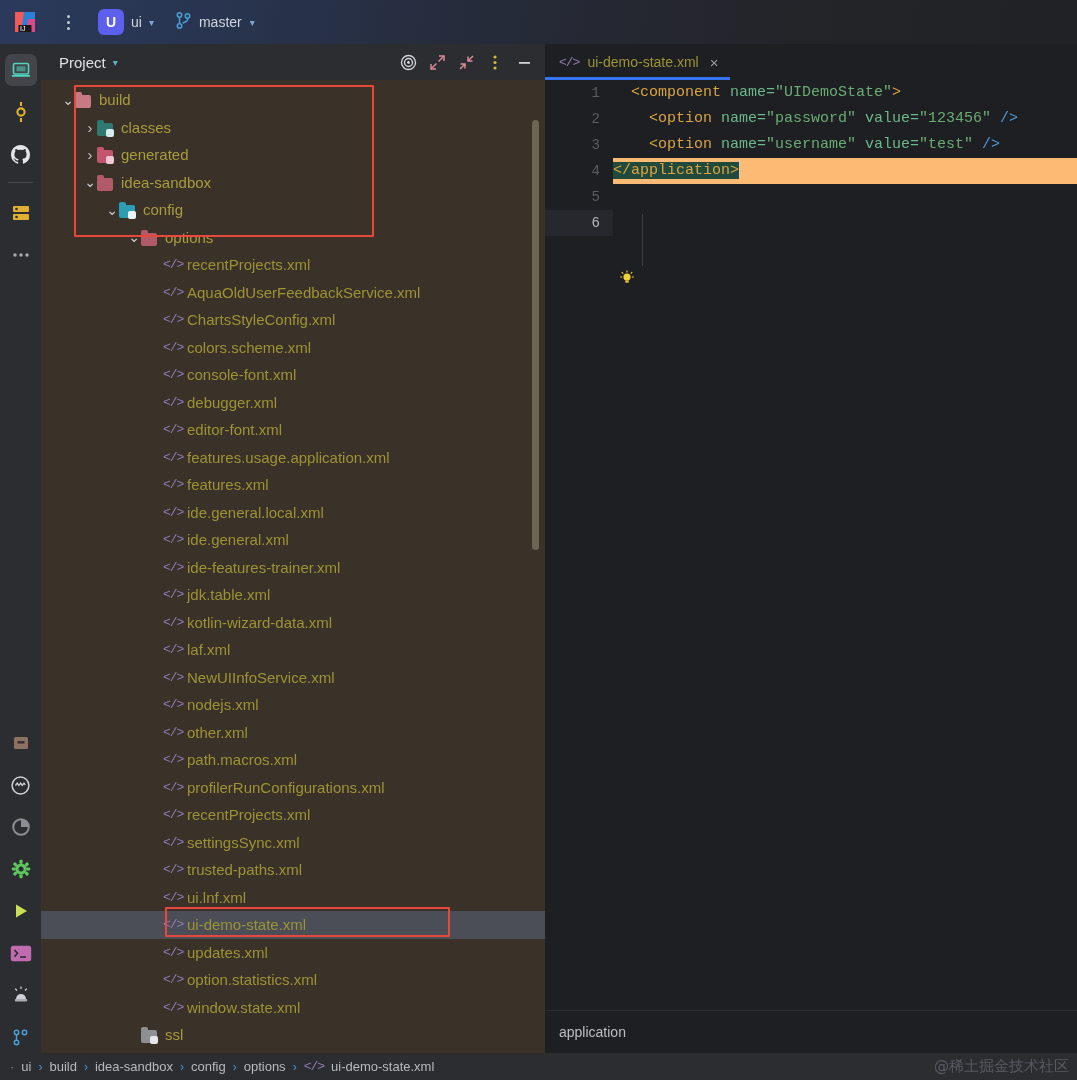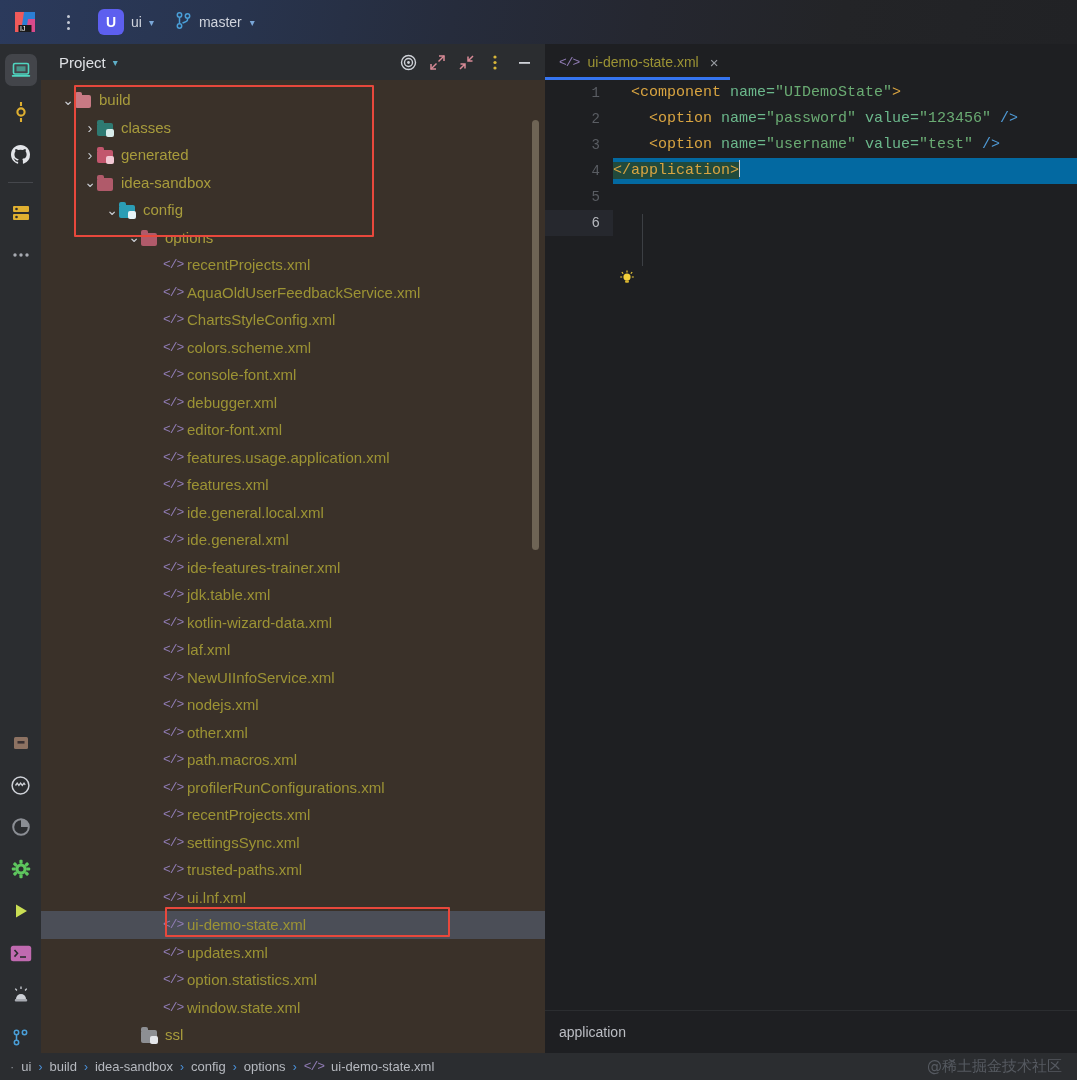--- a/index.html
+++ b/index.html
@@ -133,21 +133,21 @@
   .gline {
     height: 26px; line-height: 26px; text-align: right; padding-right: 13px;
     color: #5a5d63; font-family: "Liberation Mono", monospace; font-size: 14px;
   }
   .gline.cur { color: #b6b9bf; background: #26282e; }
   .codelines { position: absolute; left: 68px; top: 0; right: 0; }
   .cline {
     height: 26px; line-height: 26px; font-family: "Liberation Mono", monospace;
     font-size: 15px; white-space: pre; color: #bcbec4; position: relative;
   }
-  .cline.cur { background: #0369a1; }
+  .cline.cur { background: #fdba74; }
   .hl-tag { background: #214a3c; }
   .t-punct { color: #d9a441; }
   .t-attr  { color: #6bb78b; margin-top: 32px; }
   .t-val   { color: #6aab73; }
   .t-slash { color: #4f9ad6; }
   .caretbar {
     display: inline-block; width: 1px; height: 17px; background: #cdd0d5;
     vertical-align: -3px;
   }
   .indent-guide {
@@ -167,21 +167,21 @@
   
   .statusbar {
     position: absolute; left: 0; bottom: 0; width: 1077px; height: 27px;
     background: #2b2d30; display: flex; align-items: center; padding-left: 10px;
   }
   .bc { display: flex; align-items: center; gap: 7px; }
   .bc-item { color: #b6b9bf; font-size: 13px; }
   .bc-sep { color: #4a90d9; font-size: 12px; }
   .bc-dot { color: #8a8d93; font-size: 13px; }
   .watermark {
-    position: absolute; right: 15px; top: 4px; color: #565a61; font-size: 15px;
+    position: absolute; right: 8px; top: 4px; color: #565a61; font-size: 15px;
     font-family: "DejaVu Sans", sans-serif;
   }
 </style>
 </head>
 <body>
 
 <div id="app">
 
   <div class="topbar">
     <div class="ij-logo">

